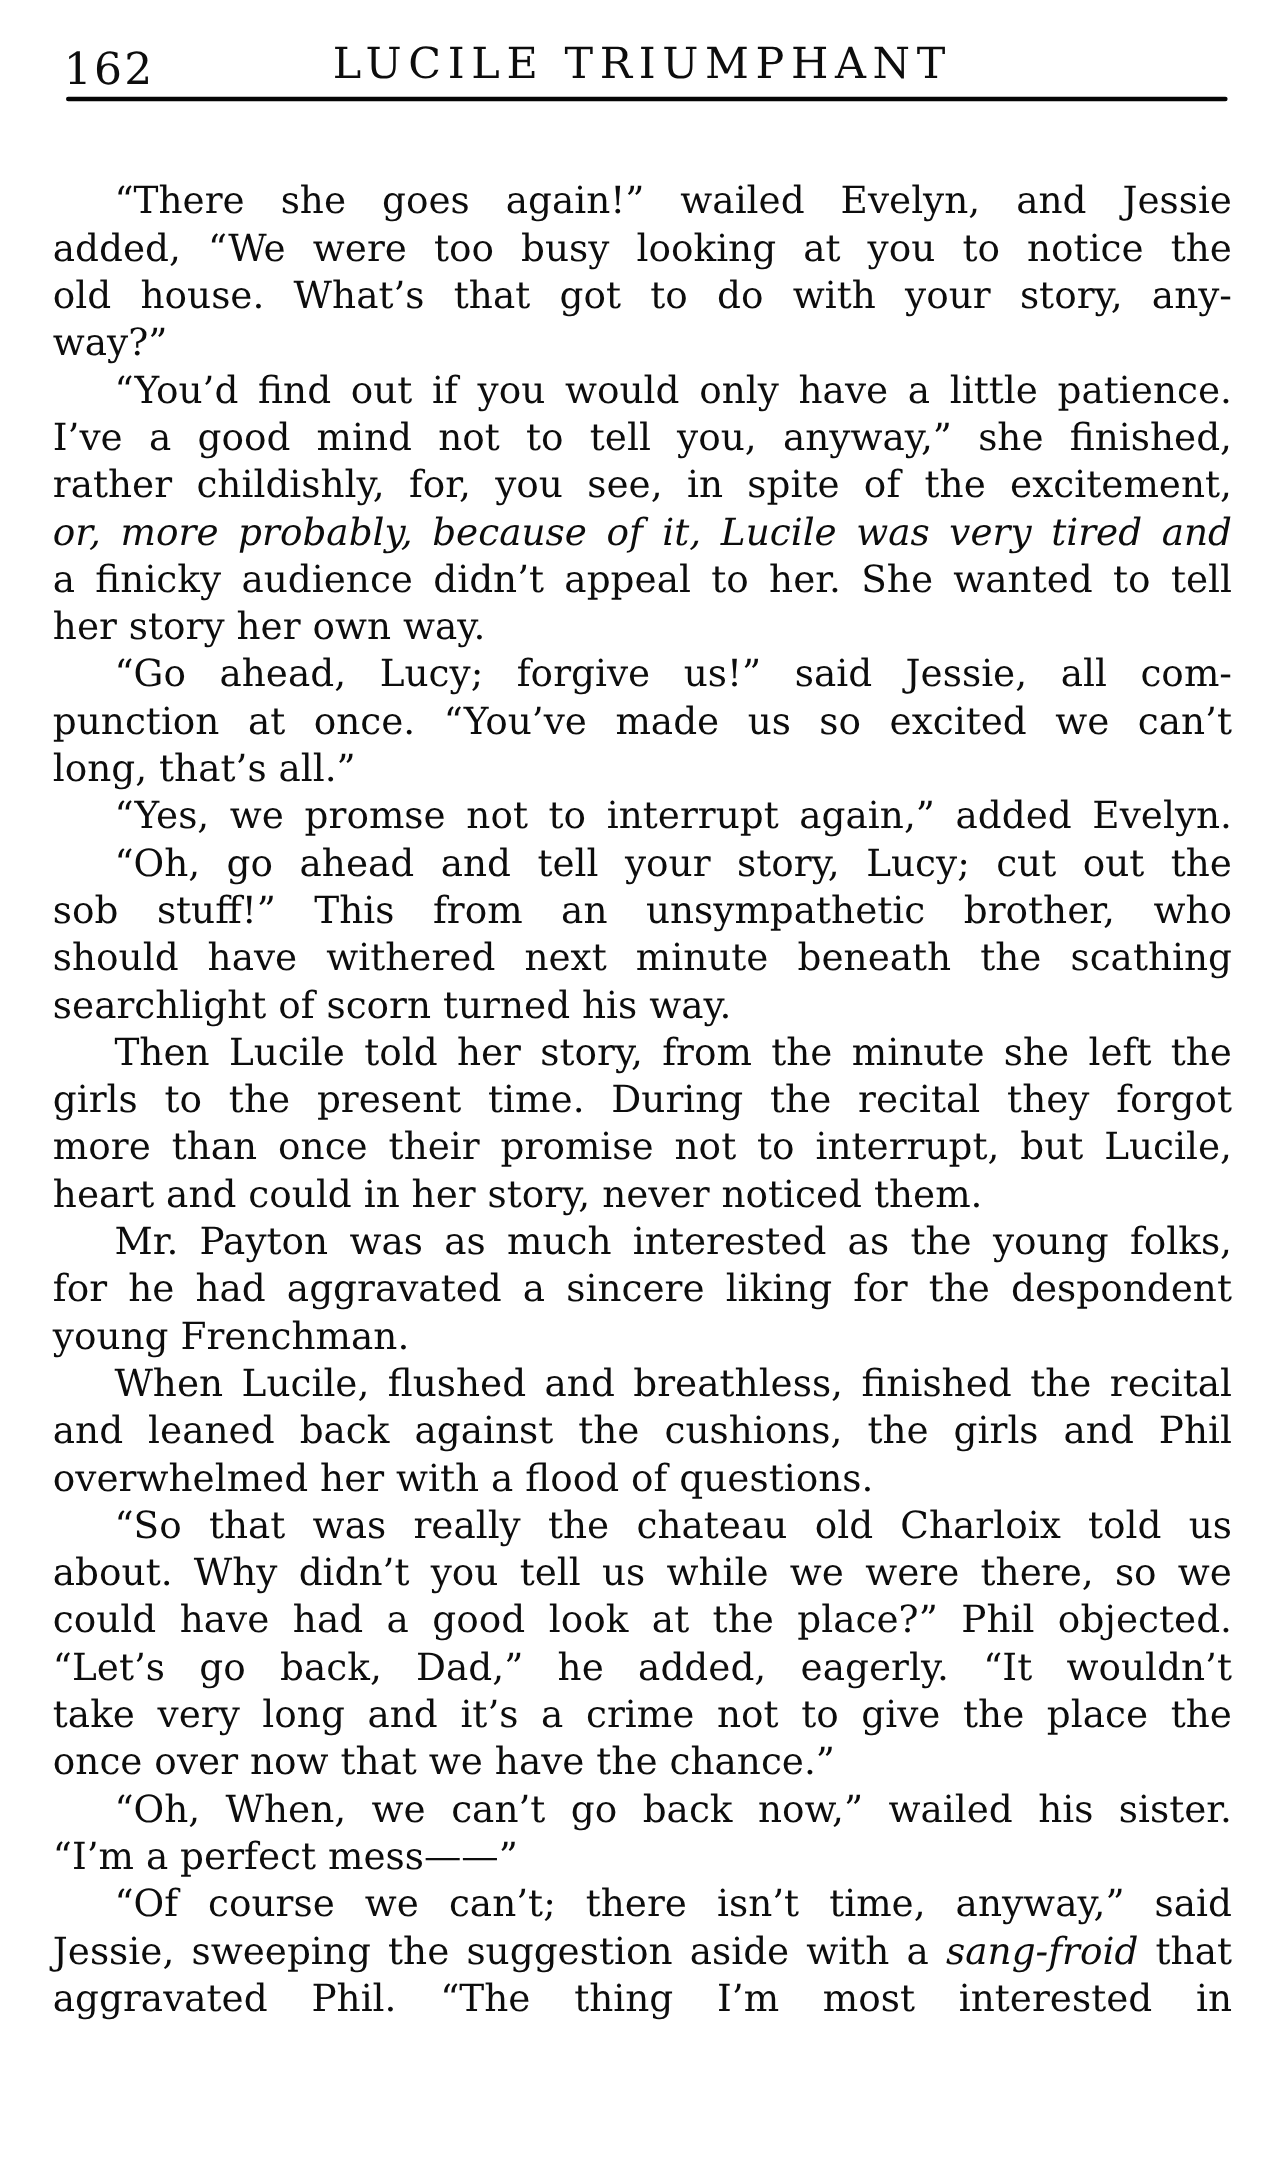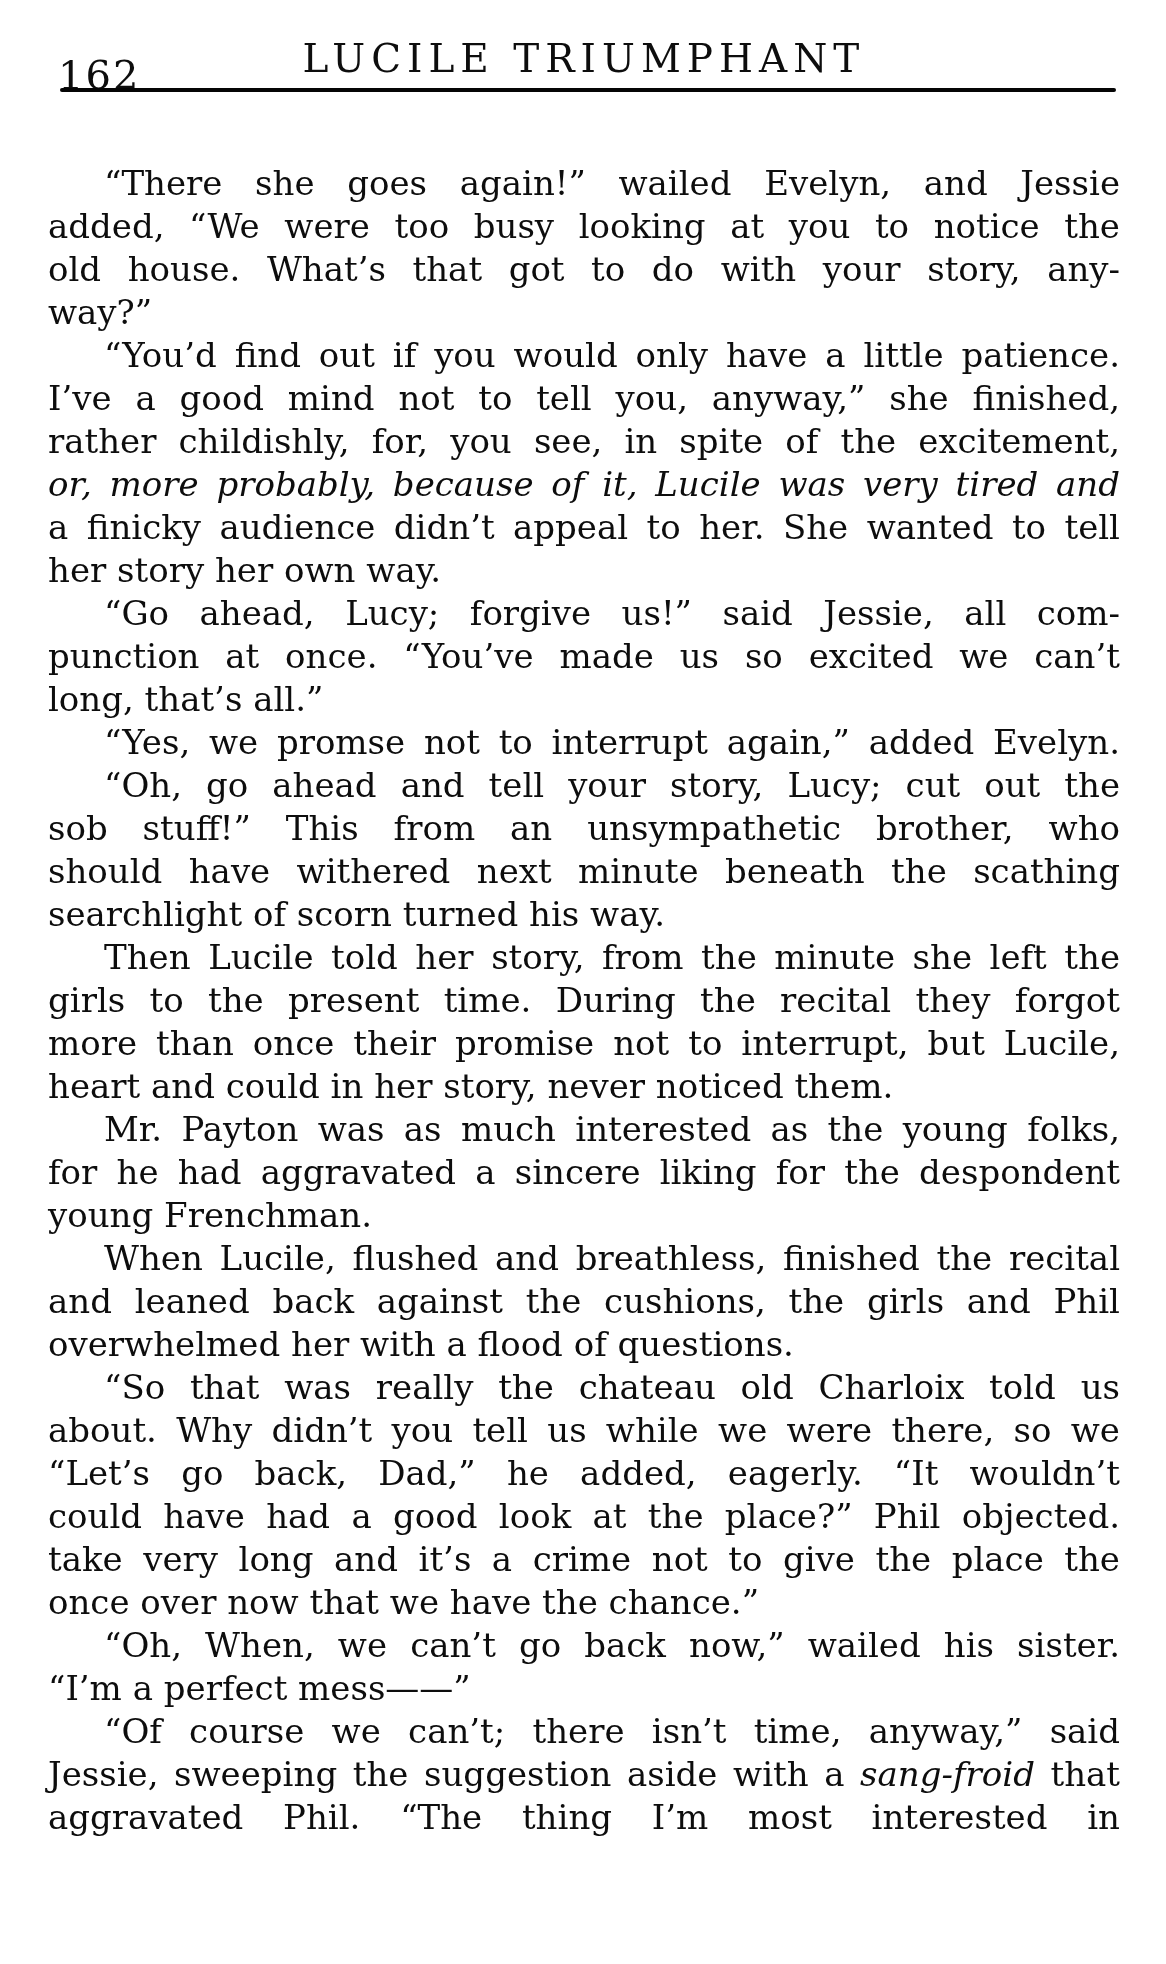--- a/index.html
+++ b/index.html
@@ -26,21 +26,20 @@
     left: 48px;
     width: 1072px;
     height: 56px;
   }
   .pagenum {
     position: absolute;
     left: 10px;
     top: 6px;
     font-size: 40px;
     letter-spacing: 2px;
-    margin-top: 12px;
   }
   .title {
     position: absolute;
     left: 0;
     right: 0;
     top: 2px;
     text-align: center;
     font-size: 39px;
     letter-spacing: 6px;
     white-space: nowrap;
@@ -110,22 +109,22 @@
       <div class="line just"><span>more than once their promise not to interrupt, but Lucile,</span></div>
       <div class="line"><span>heart and could in her story, never noticed them.</span></div>
       <div class="line indent just"><span>Mr. Payton was as much interested as the young folks,</span></div>
       <div class="line just"><span>for he had aggravated a sincere liking for the despondent</span></div>
       <div class="line"><span>young Frenchman.</span></div>
       <div class="line indent just"><span>When Lucile, flushed and breathless, finished the recital</span></div>
       <div class="line just"><span>and leaned back against the cushions, the girls and Phil</span></div>
       <div class="line"><span>overwhelmed her with a flood of questions.</span></div>
       <div class="line indent just"><span>“So that was really the chateau old Charloix told us</span></div>
       <div class="line just"><span>about. Why didn’t you tell us while we were there, so we</span></div>
+      <div class="line just"><span>could have had a good look at the place?” Phil objected.</span></div>
       <div class="line just"><span>“Let’s go back, Dad,” he added, eagerly. “It wouldn’t</span></div>
-      <div class="line just"><span>could have had a good look at the place?” Phil objected.</span></div>
       <div class="line just"><span>take very long and it’s a crime not to give the place the</span></div>
       <div class="line"><span>once over now that we have the chance.”</span></div>
       <div class="line indent just"><span>“Oh, When, we can’t go back now,” wailed his sister.</span></div>
       <div class="line"><span>“I’m a perfect mess——”</span></div>
       <div class="line indent just"><span>“Of course we can’t; there isn’t time, anyway,” said</span></div>
       <div class="line just"><span>Jessie, sweeping the suggestion aside with a </span><span class="it">sang-froid</span><span> that</span></div>
       <div class="line just"><span>aggravated Phil. “The thing I’m most interested in</span></div>
     </div>
 </div>
 

